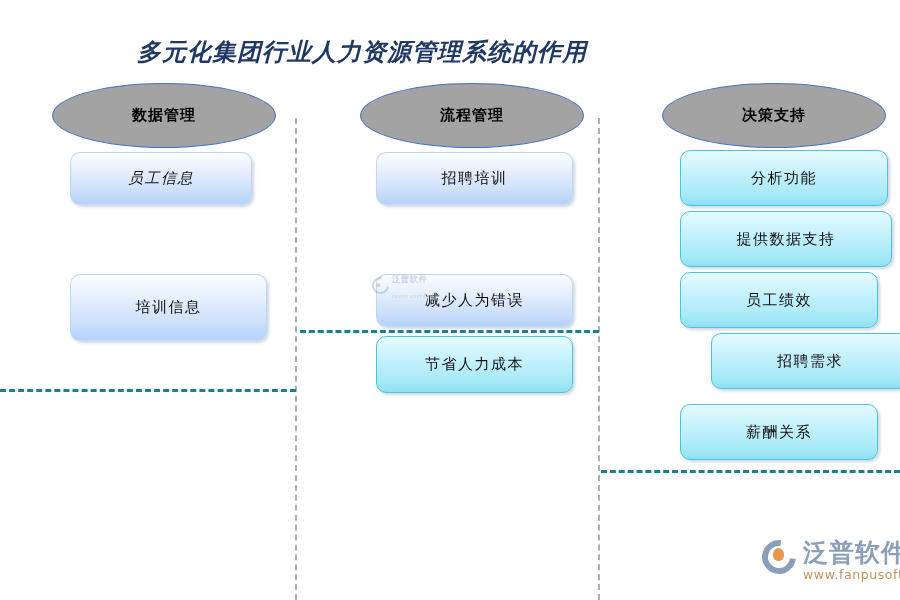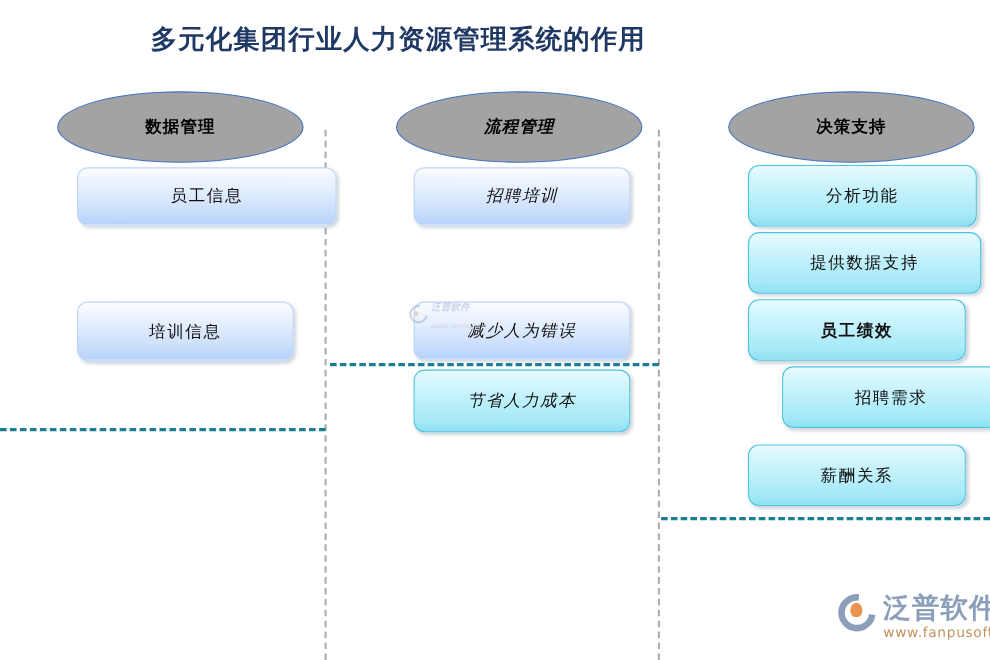--- a/index.html
+++ b/index.html
@@ -13,29 +13,30 @@
     height: 600px;
     background: #ffffff;
     overflow: hidden;
     font-family: "DejaVu Sans", "Liberation Sans", sans-serif;
   }
 
   
   .title {
     position: absolute;
     left: 0;
-    top: 20px;
+    top: 36px;
     width: 724px;
     text-align: center;
     font-family: "DejaVu Serif", "Liberation Serif", serif;
     font-weight: bold;
     font-size: 24px;
     color: #1f3864;
     letter-spacing: 1px;
     white-space: nowrap;
+    font-style: italic;
   }
 
   
   .vdash {
     position: absolute;
     width: 0;
     border-left: 2px dashed #b0b0b0;
   }
 
   
@@ -198,29 +199,29 @@
   <div class="hdash" style="left:0px; top:389px; width:296px;"></div>
   <div class="hdash" style="left:300px; top:330px; width:299px;"></div>
   <div class="hdash" style="left:601px; top:470px; width:299px;"></div>
 
   <div class="column" style="left:0px; top:0px; width:300px; height:600px;">
 
     <div class="ellipse" style="left:52px; top:83px; width:222px; height:63px;">
       <span class="ellipse-label">数据管理</span>
     </div>
 
-    <div class="box blue" style="left:70px; top:152px; width:236px; height:53px;">
+    <div class="box blue" style="left:70px; top:152px; width:182px; height:53px;font-style:italic;">
       <span class="box-label">员工信息</span>
     </div>
-    <div class="box blue" style="left:70px; top:274px; width:197px; height:54px;">
+    <div class="box blue" style="left:70px; top:274px; width:197px; height:67px;">
       <span class="box-label">培训信息</span>
     </div>
   </div>
 
-  <div class="column" style="left:300px; top:0px; width:300px; height:492px;font-style:italic;">
+  <div class="column" style="left:300px; top:0px; width:300px; height:492px;">
 
     <div class="ellipse" style="left:60px; top:83px; width:222px; height:63px;">
       <span class="ellipse-label">流程管理</span>
     </div>
 
     <div class="box blue" style="left:76px; top:152px; width:197px; height:53px;">
       <span class="box-label">招聘培训</span>
     </div>
     <div class="box blue" style="left:76px; top:274px; width:197px; height:53px;">
       <span class="box-label">减少人为错误</span>
@@ -243,21 +244,21 @@
     <div class="ellipse" style="left:62px; top:83px; width:222px; height:63px;">
       <span class="ellipse-label">决策支持</span>
     </div>
 
     <div class="box cyan" style="left:80px; top:150px; width:208px; height:56px;">
       <span class="box-label">分析功能</span>
     </div>
     <div class="box cyan" style="left:80px; top:211px; width:212px; height:56px;">
       <span class="box-label">提供数据支持</span>
     </div>
-    <div class="box cyan" style="left:80px; top:272px; width:198px; height:56px;font-weight:bold;">
+    <div class="box cyan" style="left:80px; top:272px; width:198px; height:56px;">
       <span class="box-label">员工绩效</span>
     </div>
     <div class="box cyan" style="left:80px; top:333px; width:198px; height:56px;margin-left:31px;">
       <span class="box-label">招聘需求</span>
     </div>
     <div class="box cyan" style="left:80px; top:404px; width:198px; height:56px;">
       <span class="box-label">薪酬关系</span>
     </div>
   </div>
 

